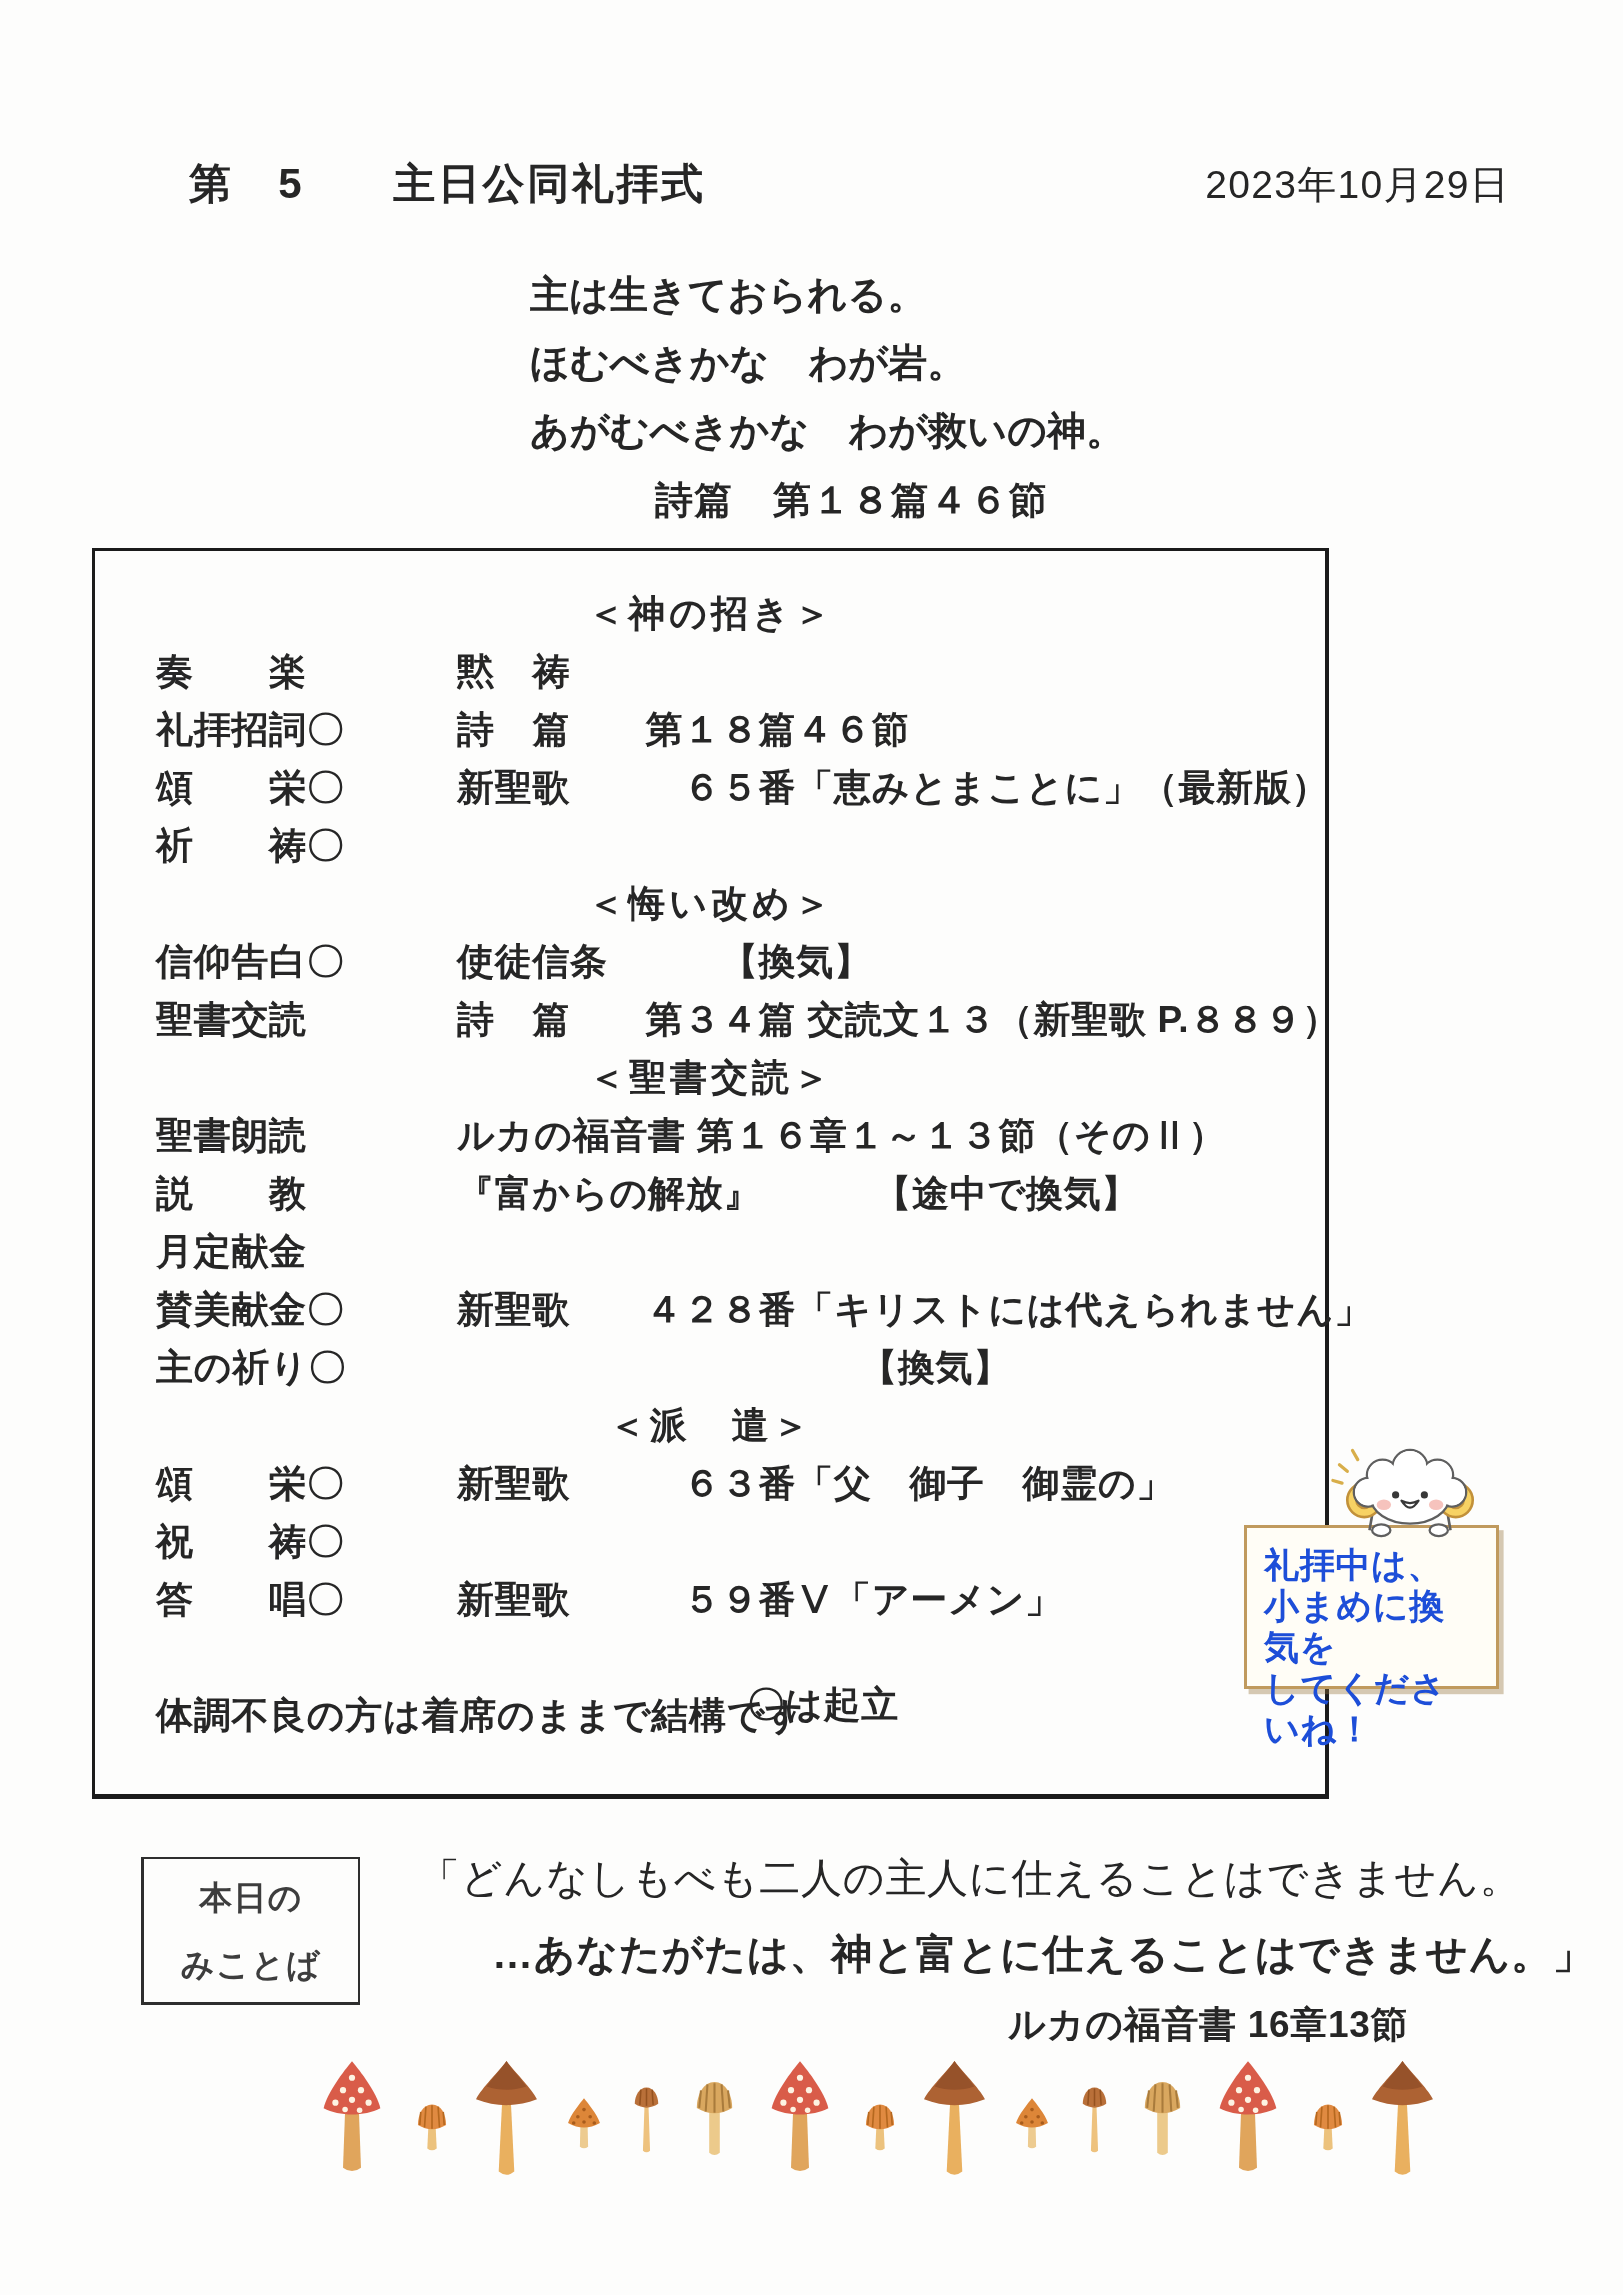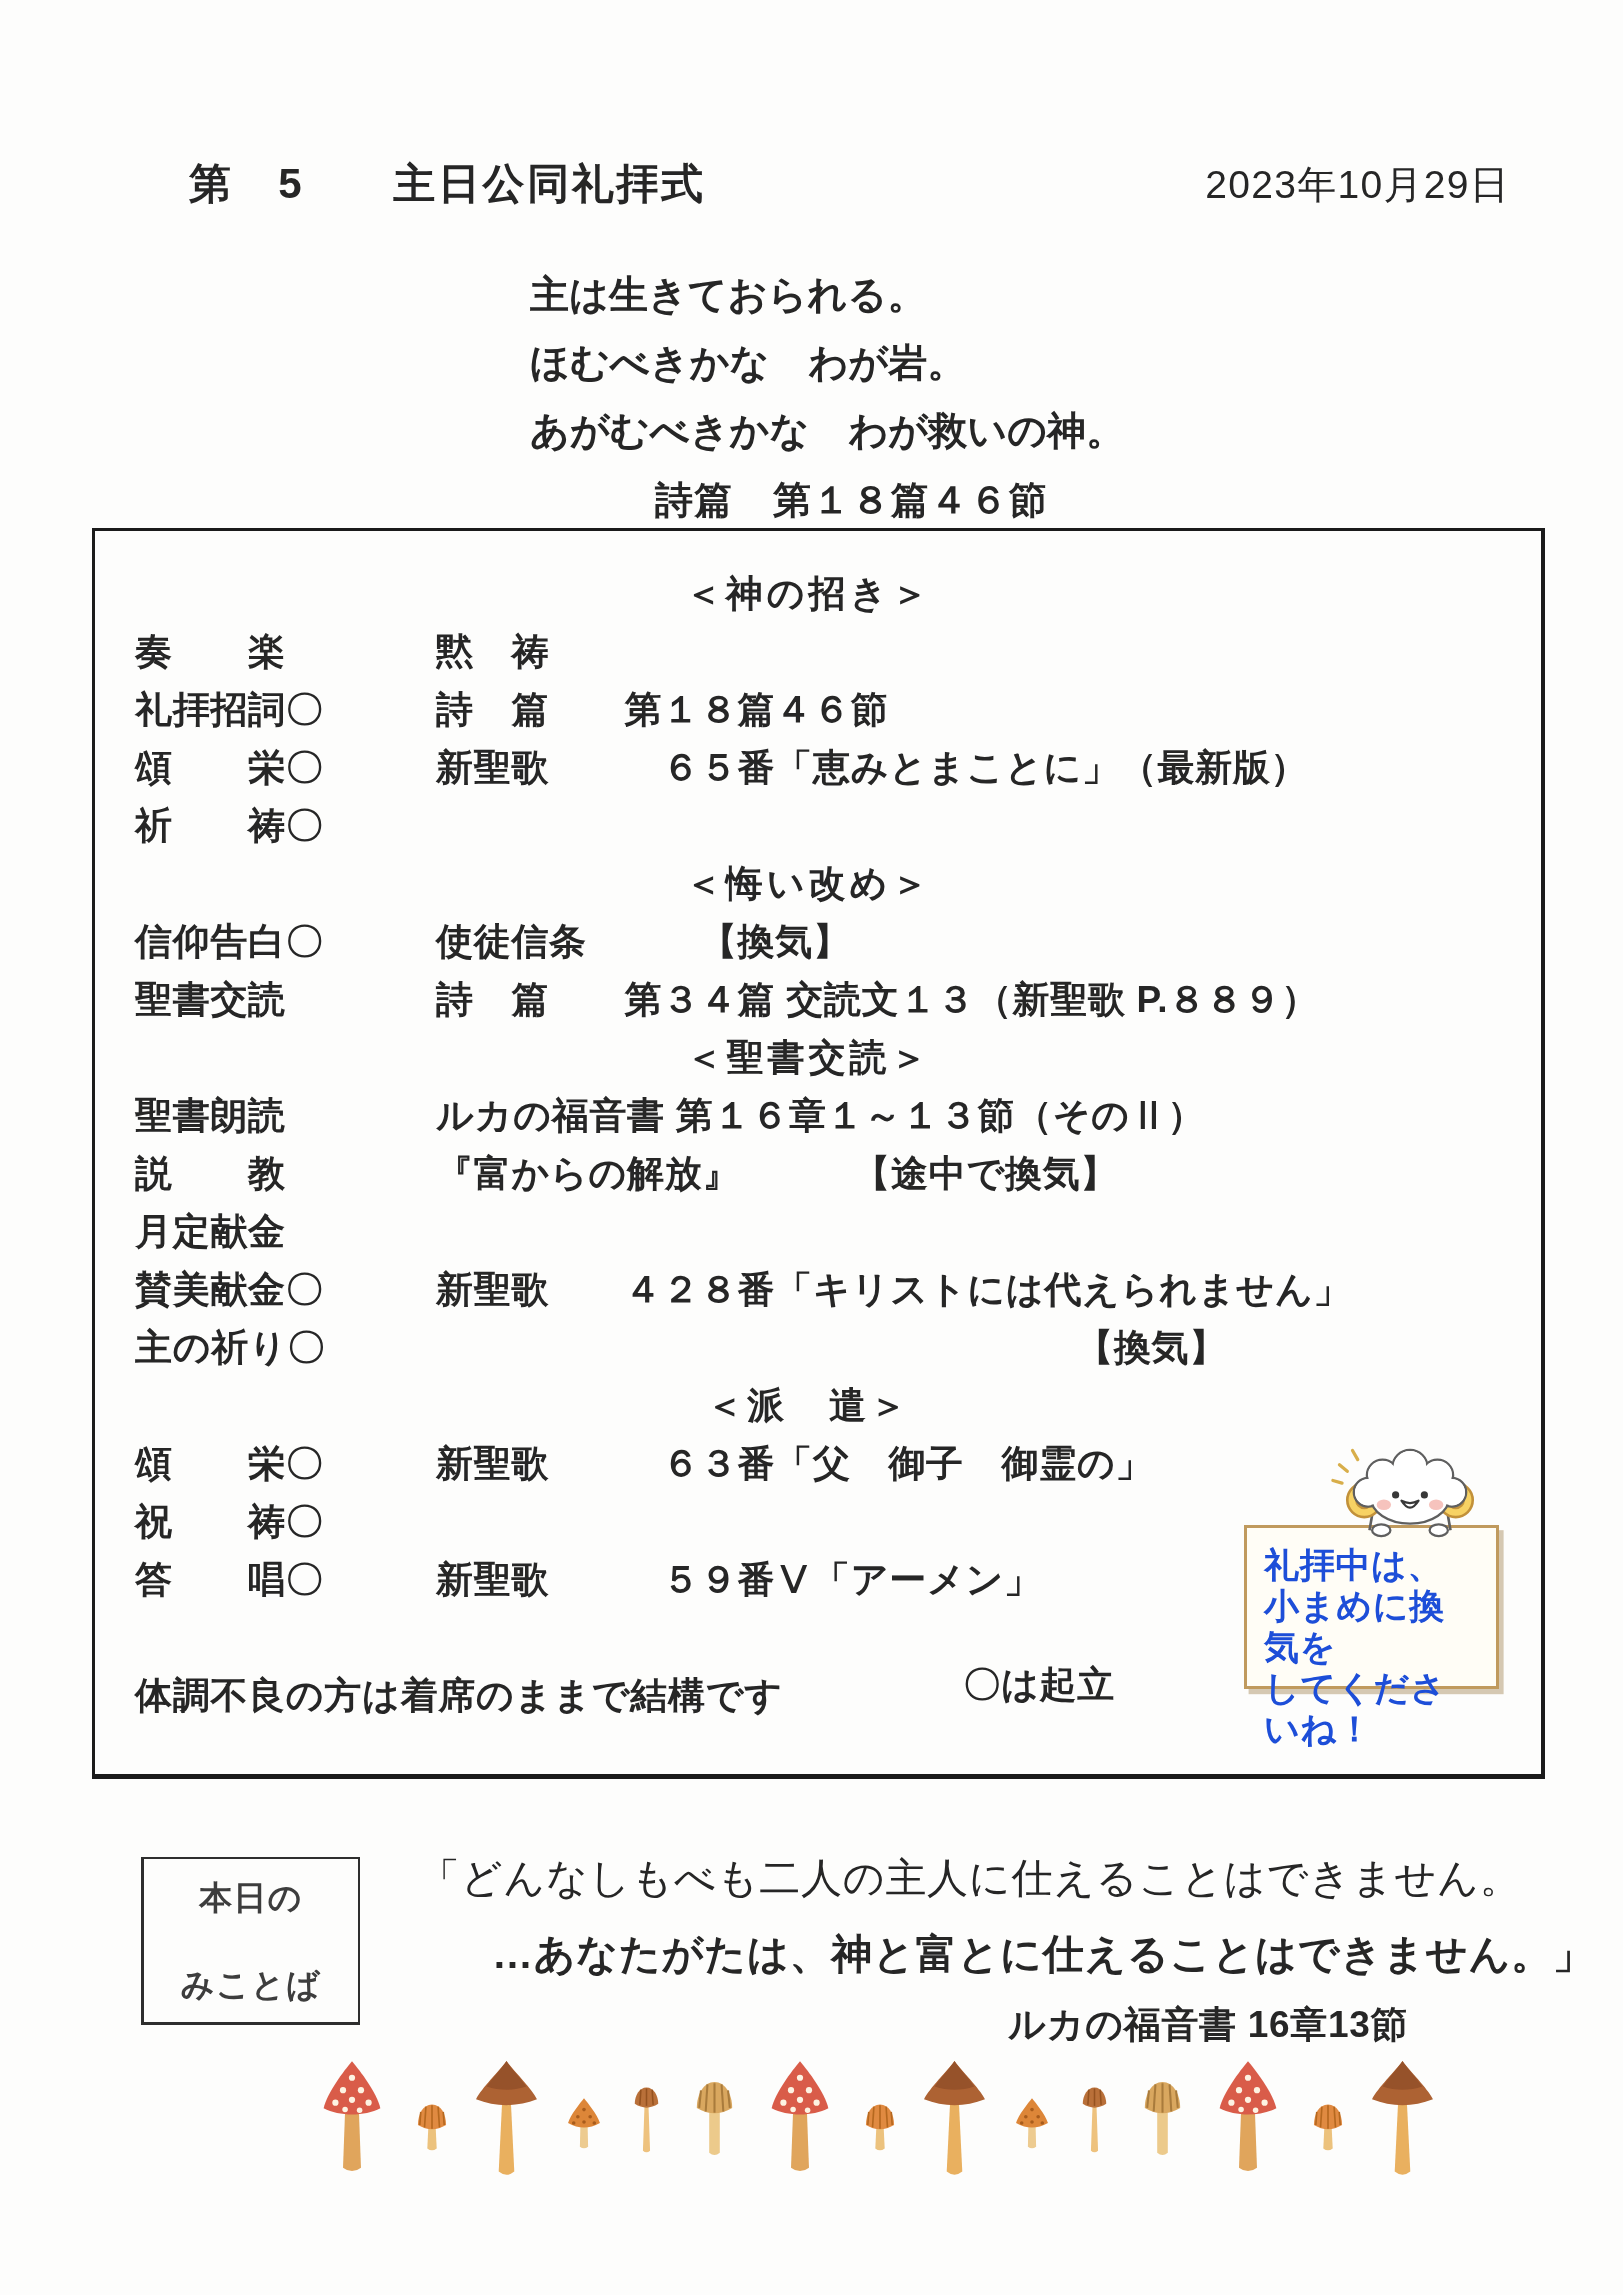--- a/index.html
+++ b/index.html
@@ -15,43 +15,43 @@
   .header { position:absolute; left:189px; right:113px; top:156px;
     display:flex; justify-content:space-between; align-items:baseline; }
   .doc-title { font-size:42px; font-weight:700; letter-spacing:2.6px; }
   .doc-date  { font-size:39px; font-weight:400; letter-spacing:1.3px; }
   
   .poem { position:absolute; left:530px; top:261px; font-size:39px; font-weight:600; }
   .poem div { height:68px; line-height:68px; }
   .poem-cite { position:absolute; left:655px; top:475px; font-size:38px; font-weight:700; letter-spacing:1.3px; }
   
   .program-box {
-    position:absolute; left:92px; top:528px; width:1453px; height:1251px;
+    position:absolute; left:92px; top:548px; width:1237px; height:1251px;
     border:3.3px solid #1b1b1b; border-bottom-width:5.9px; border-right-width:4.6px;
-    padding:34px 59px 0 40px;
+    padding:34px 59px 0 61px;
   }
   .p-row { display:flex; height:58px; line-height:58px; font-size:37px; font-weight:600; letter-spacing:0.7px; }
   .p-row.section { justify-content:center; letter-spacing:3.9px; }
   .p-label { flex:0 0 301px; white-space:pre; }
   .p-content { flex:1 1 auto; white-space:pre; }
   .p-right-tag { margin-left:auto; margin-right:255px; white-space:pre; }
   .p-row.note-right { justify-content:flex-end; }
   .p-row.note-right .p-content { flex:0 0 auto; margin-right:367px;margin-top:47px; }
   
   .sheep-svg { position:absolute; left:1325px; top:1440px; width:170px; height:98px; z-index:3; }
   .sign-board {
     position:absolute; left:1244px; top:1525px; width:255px; height:164px; z-index:2;
     background:#fffdf6; border:3.9px solid #c09a5e;
     box-shadow:4.6px 5.2px 0 rgba(146,112,58,.38);
     padding:15.7px 17px; 
   }
   .sign-board div { font-size:35px; line-height:41px; color:#1d4ed8; font-weight:700; letter-spacing:0.7px; }
   
   .verse-box {
-    position:absolute; left:141px; top:1857px; width:219px; height:168px;
+    position:absolute; left:141px; top:1857px; width:219px; height:148px;
     border:2.6px solid #2e2e2e; border-left-width:3.9px; border-bottom-width:3.9px;
     display:flex; flex-direction:column; justify-content:space-between;
     padding:17px 0 14.4px 0; text-align:center;
   }
   .verse-box div { font-size:33px; font-weight:600; color:#3d3d3d; letter-spacing:1.3px; }
   .quote-1 { position:absolute; left:419px; top:1851px; font-size:41px; font-weight:400; letter-spacing:0.7px; }
   .quote-2 { position:absolute; left:492px; top:1927px; font-size:41px; font-weight:700; letter-spacing:0.7px; }
   .quote-cite { position:absolute; left:1008px; top:2000px; font-size:37px; font-weight:700; letter-spacing:0.7px; }
   
   .mushrooms { position:absolute; left:308px; top:2047px; width:1152px; height:131px;

